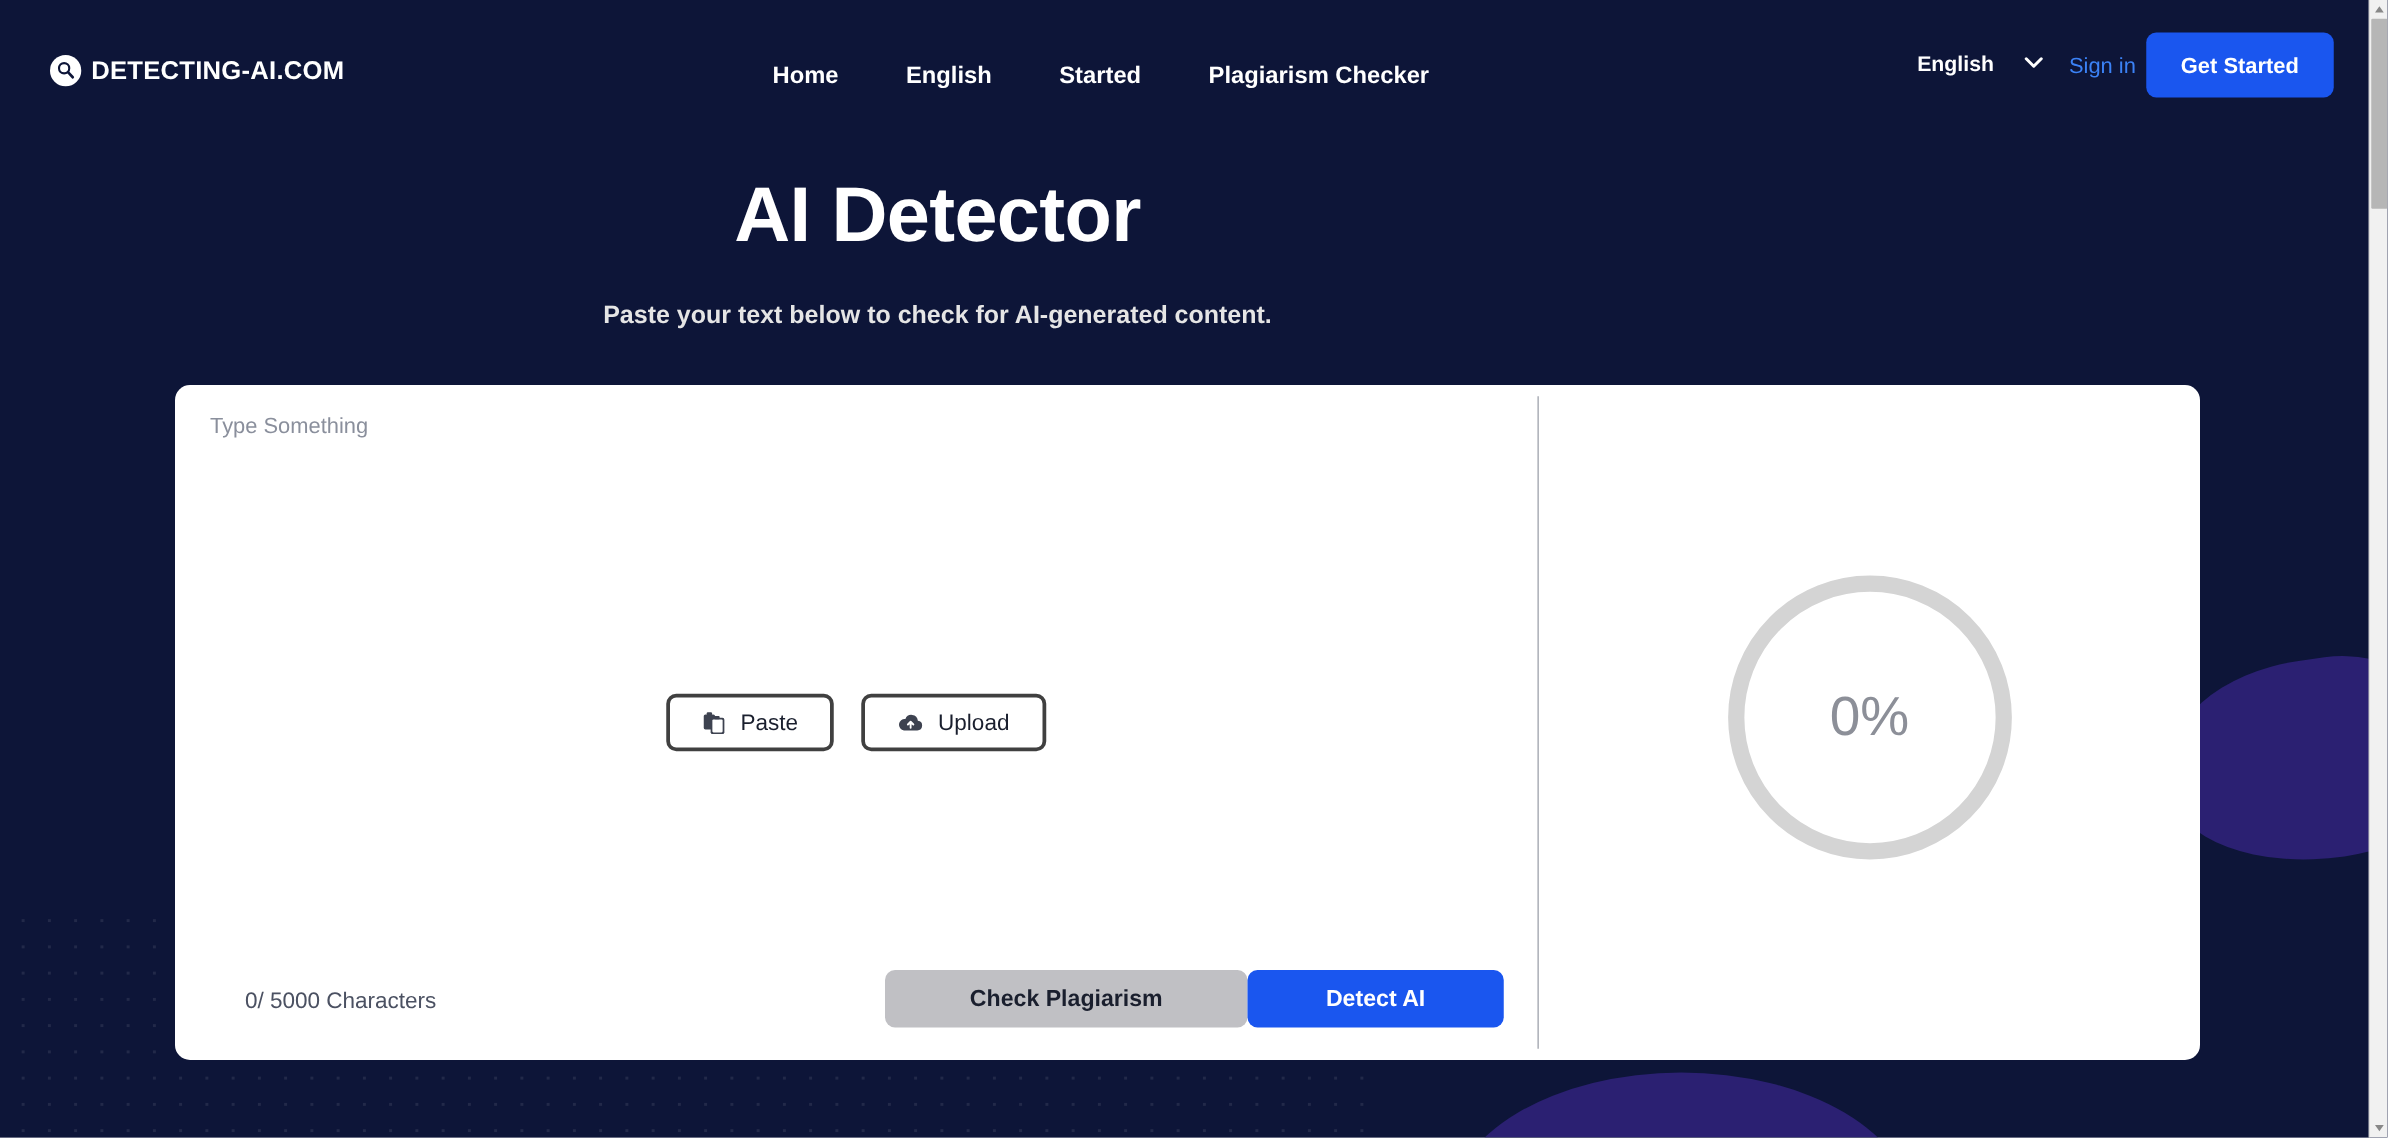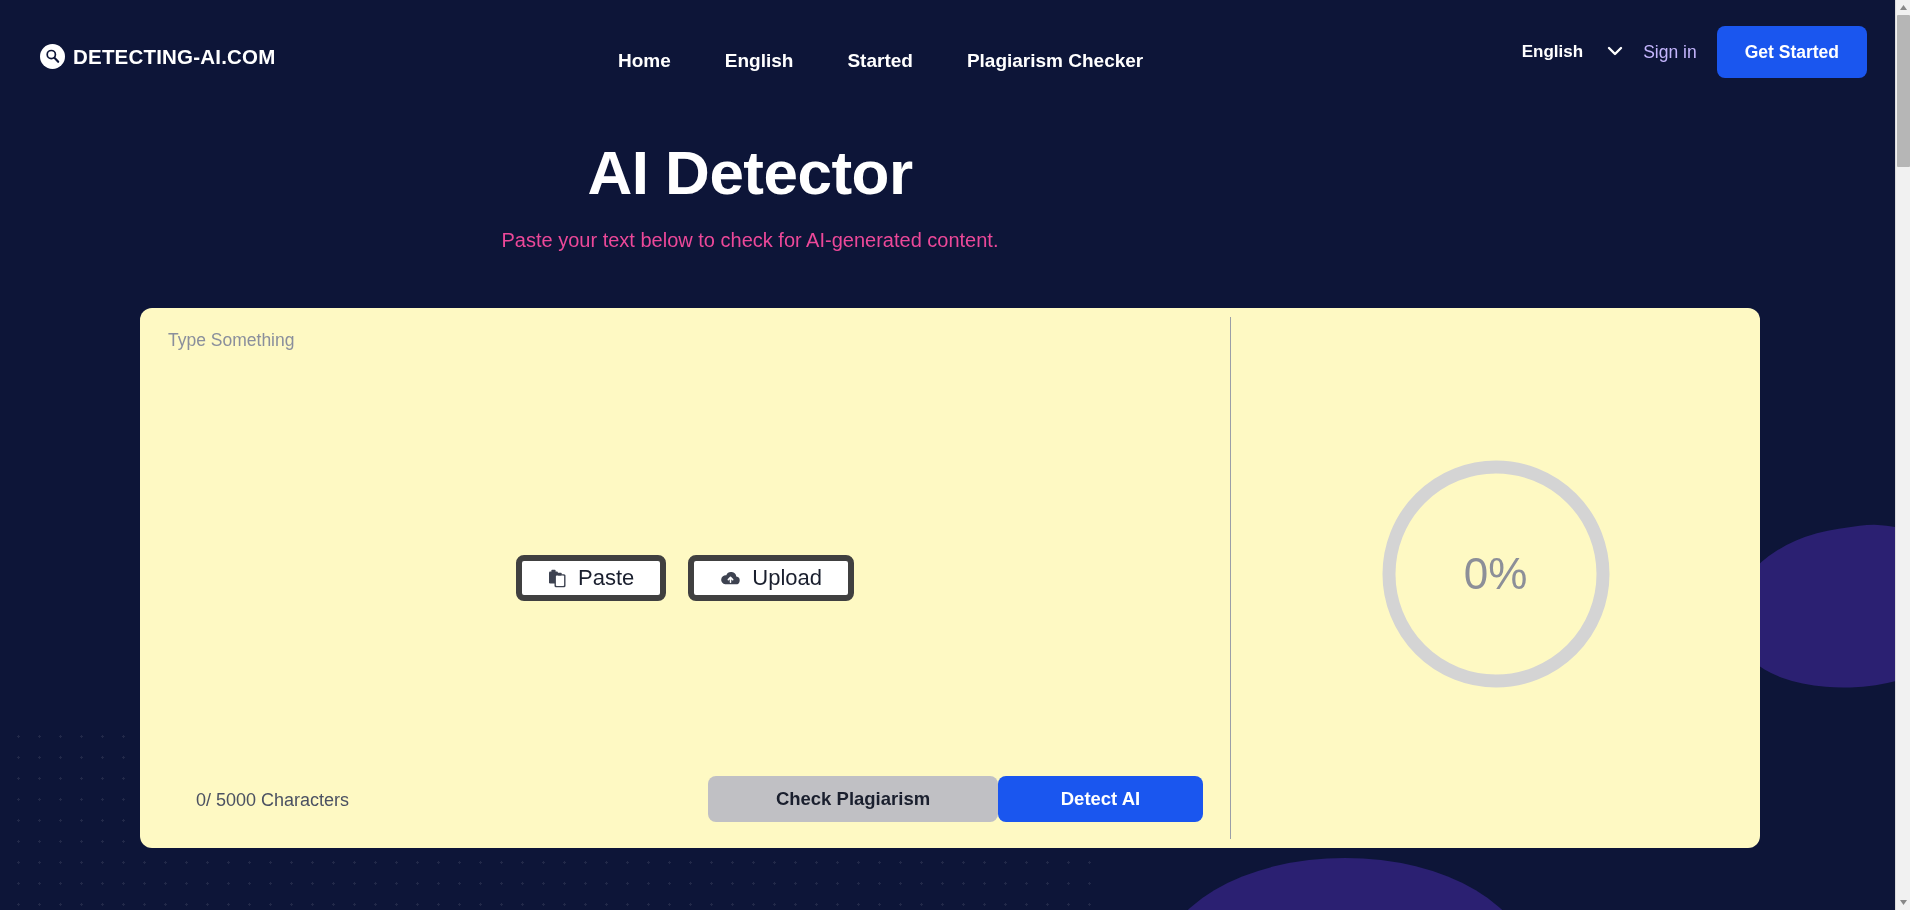--- a/index.html
+++ b/index.html
@@ -128,24 +128,24 @@
   }
   #lang-label {
     color: #ffffff;
     font-size: 17px;
     font-weight: 600;
     margin-right: 22px;
   }
   #chevron-down { display: block; }
 
   #signin {
-    color: #c4b5fd;
+    color: #3b82f6;
     font-size: 17.5px;
     font-weight: 500;
-    margin-right: 20px;
+    margin-right: 8px;
     cursor: pointer;
     white-space: nowrap;
   }
   #get-started {
     background: #1a56ef;
     color: #ffffff;
     font-size: 17.5px;
     font-weight: 700;
     border: none;
     border-radius: 8px;
@@ -166,34 +166,34 @@
     z-index: 4;
   }
   #hero-title {
     color: #ffffff;
     font-size: 62px;
     font-weight: 800;
     letter-spacing: -0.5px;
     line-height: 1.05;
   }
   #hero-subtitle {
-    color: #ec4899;
+    color: #e5e5e5;
     font-size: 20px;
-    font-weight: 400;
-    margin-top: 24px;
+    font-weight: 700;
+    margin-top: 36px;
   }
 
   
   #card {
     position: absolute;
     left: 140px;
     top: 308px;
     width: 1620px;
     height: 540px;
-    background: #fef9c3;
+    background: #ffffff;
     border-radius: 12px;
     z-index: 4;
     display: flex;
   }
 
   #card-left {
     position: relative;
     width: 1090px;
     height: 100%;
     padding: 22px 28px 0 28px;
@@ -220,24 +220,24 @@
   }
   .editor-btn {
     pointer-events: auto;
     display: flex;
     align-items: center;
     justify-content: center;
     gap: 11px;
     height: 46px;
     padding: 0 26px;
     background: #ffffff;
-    border: 6px solid #404040;
+    border: 3px solid #404040;
     border-radius: 8px;
     color: #1a1f2e;
-    font-size: 22px;
+    font-size: 18px;
     font-weight: 500;
     font-family: "Liberation Sans", sans-serif;
     cursor: pointer;
     white-space: nowrap;
   }
   .editor-btn svg { display: block; flex: 0 0 auto; }
 
   #card-divider {
     width: 1px;
     background: #9a9ea8;

